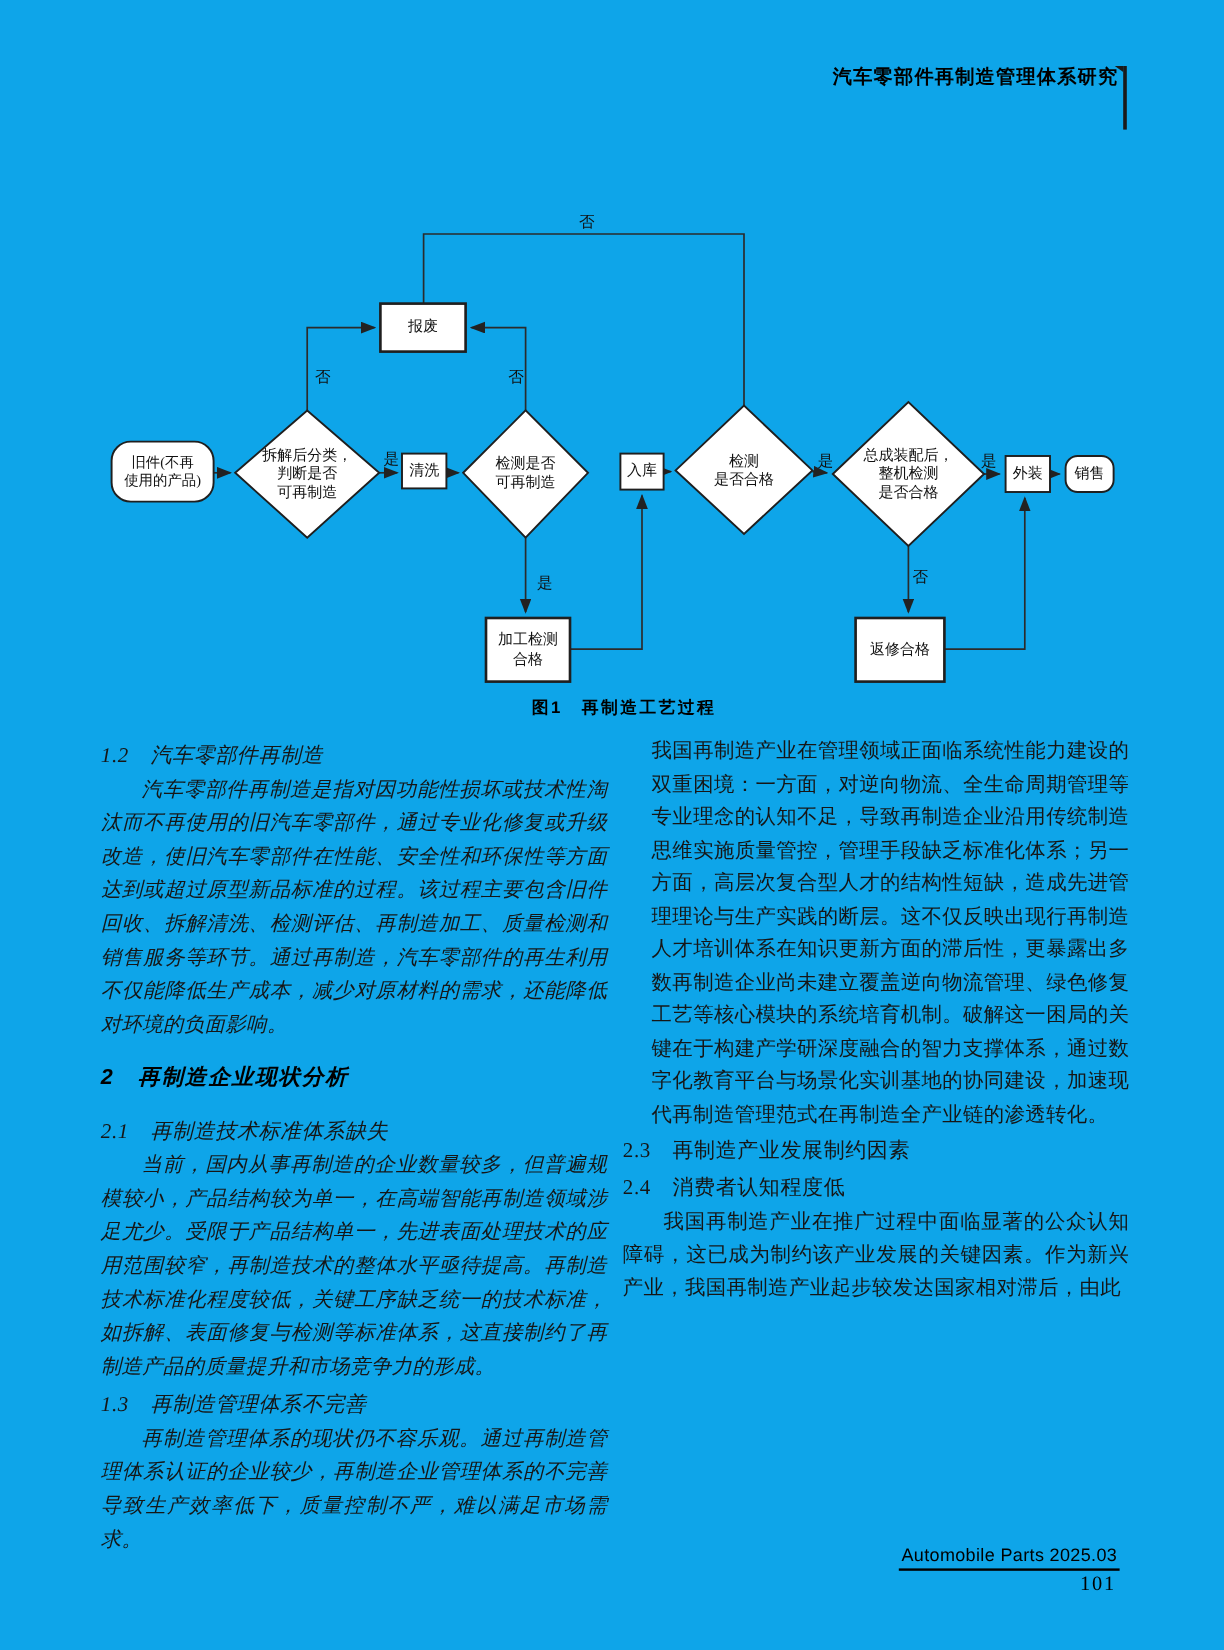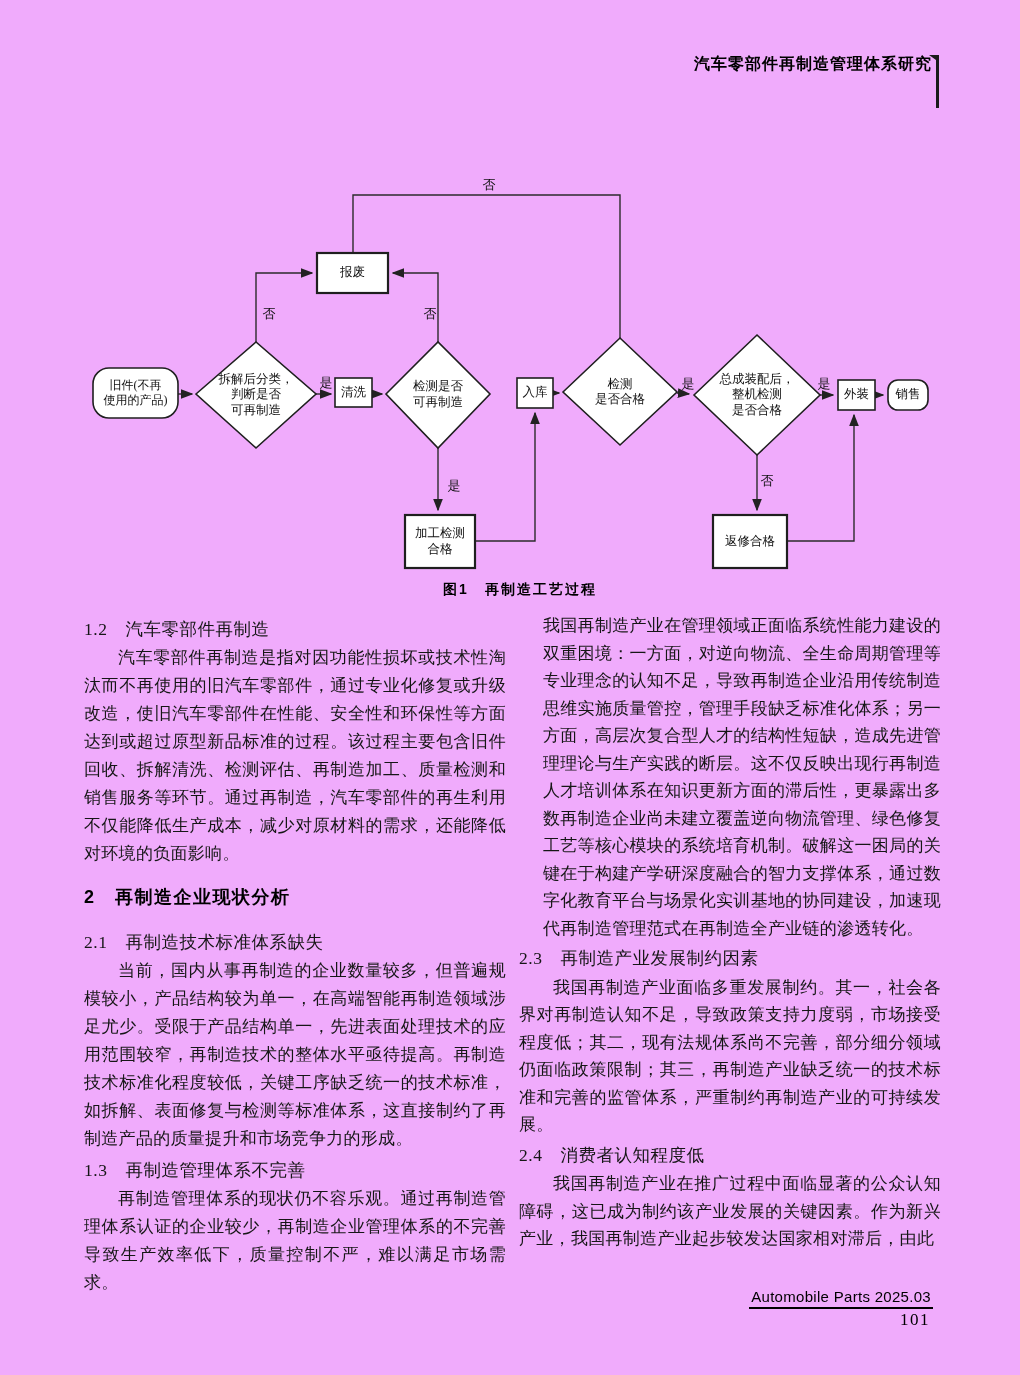--- a/index.html
+++ b/index.html
@@ -1,18 +1,18 @@
 <!DOCTYPE html>
 <html><head>
 <meta charset="utf-8">
 <style>
   html,body { margin:0; padding:0; background:#888; }
   .page {
     position:relative; width:1020px; height:1375px; margin:0 auto;
-    background:#f0abfc; overflow:hidden;
+    background:#0ea5e9; overflow:hidden;
     font-family:"Liberation Serif","DejaVu Serif",serif; color:#161616;
   }
   
   .title-zh {
     position:absolute; top:54px; right:88px;
     font-family:"Liberation Sans","DejaVu Sans",sans-serif;
     font-weight:bold; font-size:16px; letter-spacing:1px; color:#000;
   }
   .title-en {
     position:absolute; top:78px; right:88px;
@@ -37,21 +37,21 @@
   .fig-caption {
     position:absolute; top:406px; left:0; width:100%; text-align:center;
     font-family:"Liberation Sans","DejaVu Sans",sans-serif;
     font-weight:bold; font-size:14px; letter-spacing:2px; color:#000;
   }
   
   .col {
     position:absolute; top:612px; width:422px;
     font-size:17px; text-align:justify; letter-spacing:0.3px;
   }
-  .col-left  { left:84px;  line-height:28px; }
+  .col-left  { left:84px;  line-height:28px;font-style:italic; }
   .col-right { left:519px; line-height:27.5px; }
   .col p { margin:0; text-indent:2em; }
   .col p.no-indent { text-indent:0;margin-left:24px; }
   .col h3 {
     margin:3px 0 1px 0; font-size:17.5px; font-weight:normal; letter-spacing:0.5px;
   }
   .col h2 {
     margin:15px 0 17px 0;
     font-family:"Liberation Sans","DejaVu Sans",sans-serif;
     font-size:18px; font-weight:bold; letter-spacing:1.5px; color:#000;
@@ -156,21 +156,20 @@
     <h2>2　再制造企业现状分析</h2>
     <h3>2.1　再制造技术标准体系缺失</h3>
     <p>当前，国内从事再制造的企业数量较多，但普遍规模较小，产品结构较为单一，在高端智能再制造领域涉足尤少。受限于产品结构单一，先进表面处理技术的应用范围较窄，再制造技术的整体水平亟待提高。再制造技术标准化程度较低，关键工序缺乏统一的技术标准，如拆解、表面修复与检测等标准体系，这直接制约了再制造产品的质量提升和市场竞争力的形成。</p>
     <h3>1.3　再制造管理体系不完善</h3>
     <p>再制造管理体系的现状仍不容乐观。通过再制造管理体系认证的企业较少，再制造企业管理体系的不完善导致生产效率低下，质量控制不严，难以满足市场需求。</p>
   </div>
 
   <div class="col col-right">
     <p class="no-indent">我国再制造产业在管理领域正面临系统性能力建设的双重困境：一方面，对逆向物流、全生命周期管理等专业理念的认知不足，导致再制造企业沿用传统制造思维实施质量管控，管理手段缺乏标准化体系；另一方面，高层次复合型人才的结构性短缺，造成先进管理理论与生产实践的断层。这不仅反映出现行再制造人才培训体系在知识更新方面的滞后性，更暴露出多数再制造企业尚未建立覆盖逆向物流管理、绿色修复工艺等核心模块的系统培育机制。破解这一困局的关键在于构建产学研深度融合的智力支撑体系，通过数字化教育平台与场景化实训基地的协同建设，加速现代再制造管理范式在再制造全产业链的渗透转化。</p>
     <h3>2.3　再制造产业发展制约因素</h3>
-    <p>我国再制造产业面临多重发展制约。其一，社会各界对再制造认知不足，导致政策支持力度弱，市场接受程度低；其二，现有法规体系尚不完善，部分细分领域仍面临政策限制；其三，再制造产业缺乏统一的技术标准和完善的监管体系，严重制约再制造产业的可持续发展。</p>
     <h3>2.4　消费者认知程度低</h3>
     <p>我国再制造产业在推广过程中面临显著的公众认知障碍，这已成为制约该产业发展的关键因素。作为新兴产业，我国再制造产业起步较发达国家相对滞后，由此</p>
   </div>
 
   <div class="footer-journal">Automobile Parts  2025.03</div>
   <div class="footer-page">101</div>
 
 </div>
 
 </body></html>

